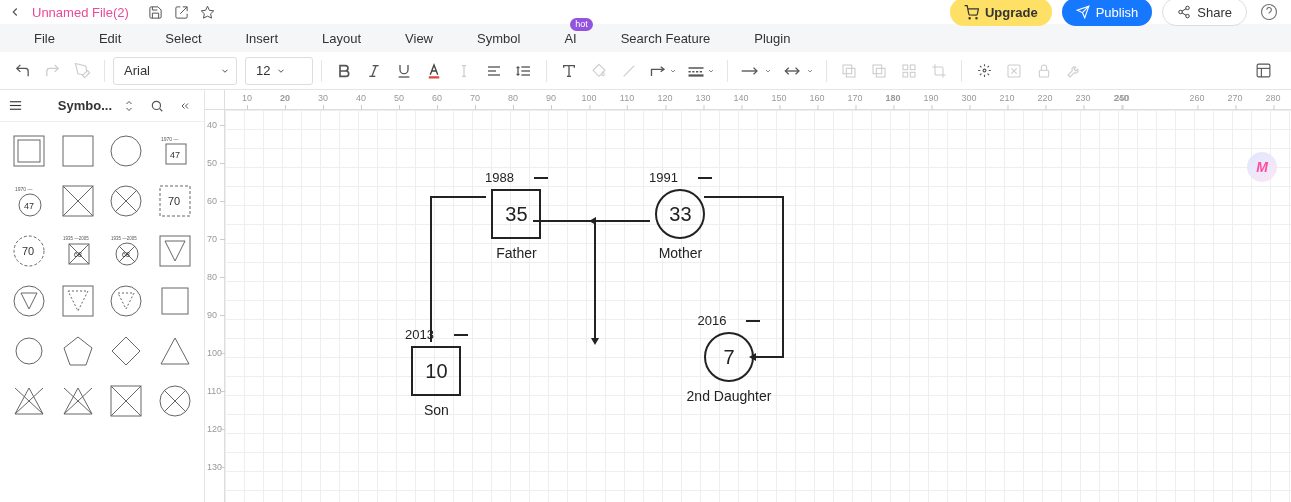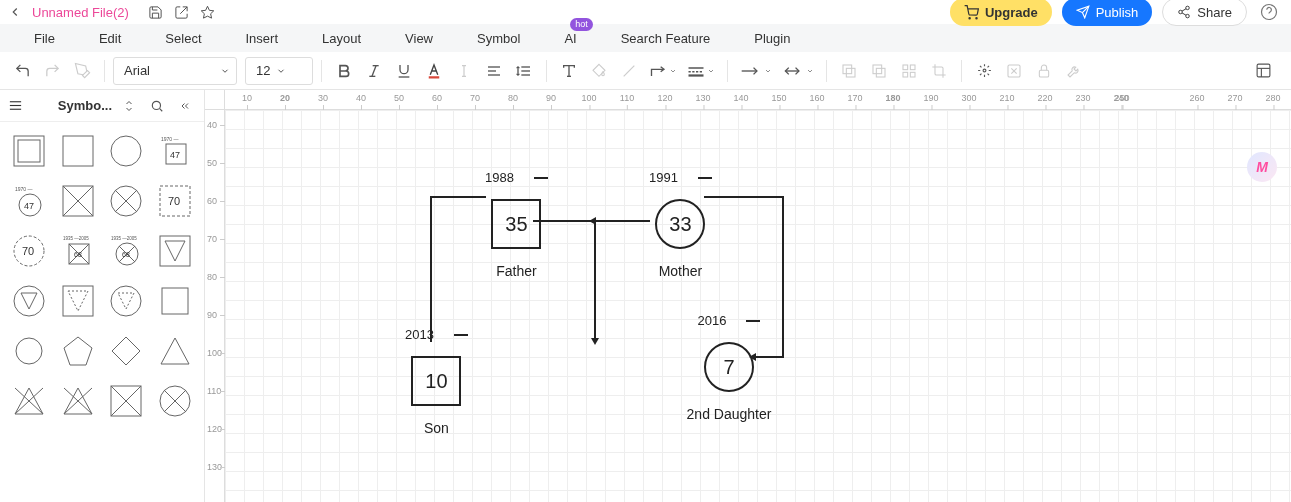--- a/index.html
+++ b/index.html
@@ -81,21 +81,21 @@
   .canvas{position:absolute;top:20px;left:20px;right:0;bottom:0;
     background-image:
       linear-gradient(#eee 1px,transparent 1px),
       linear-gradient(90deg,#eee 1px,transparent 1px);
     background-size:19px 19px;}
   .node{position:absolute;text-align:center;}
   .node .yr{font-size:13px;color:#222;margin-bottom:2px;display:flex;
     align-items:center;justify-content:center;gap:20px;}
   .node .yr .dash{width:14px;height:2px;background:#222;}
   .node .box{width:50px;height:50px;border:2px solid #222;display:flex;
-    align-items:center;justify-content:center;font-size:20px;color:#222;margin:14px auto;}
+    align-items:center;justify-content:center;font-size:20px;color:#222;margin:4px auto;}
   .node .box.circle{border-radius:50%;}
   .node .lab{font-size:14px;color:#222;margin-top:6px;}
   .conn{position:absolute;background:#222;}
   .ai-badge{position:absolute;top:42px;right:14px;width:30px;height:30px;
     border-radius:50%;background:linear-gradient(135deg,#e0e7ff,#fce7f3);
     display:flex;align-items:center;justify-content:center;
     font-weight:700;font-style:italic;
     color:#ff4da0;font-size:14px;z-index:5;}
 </style>
 </head>

